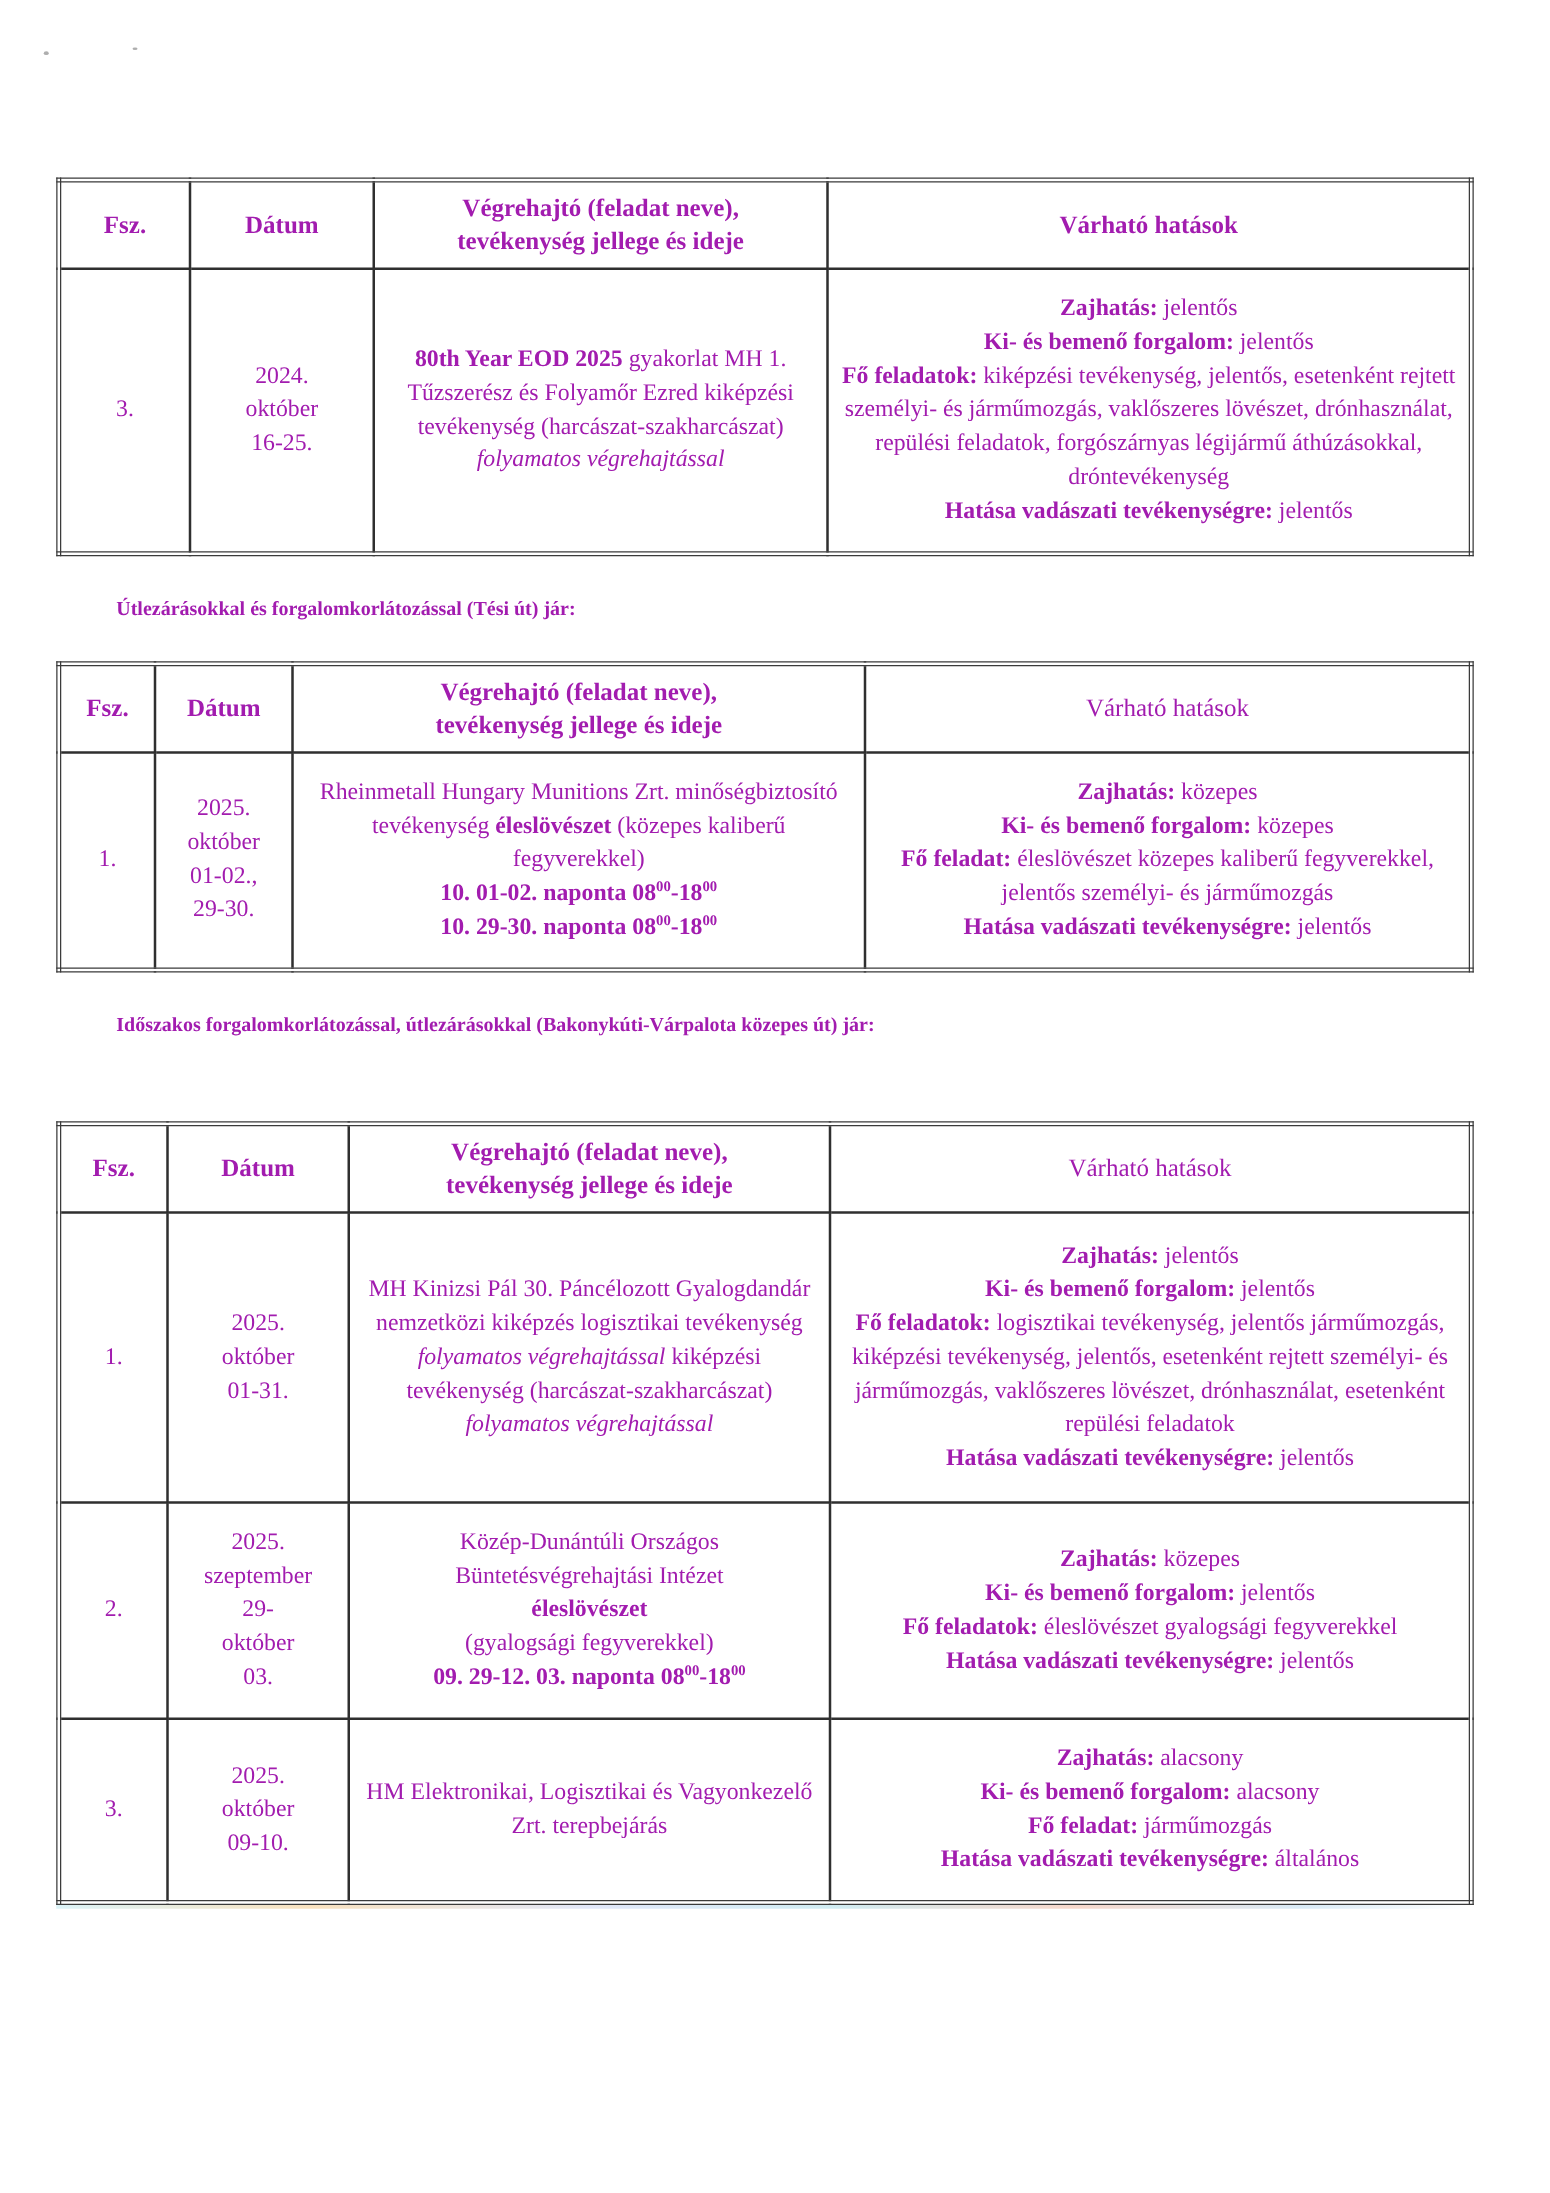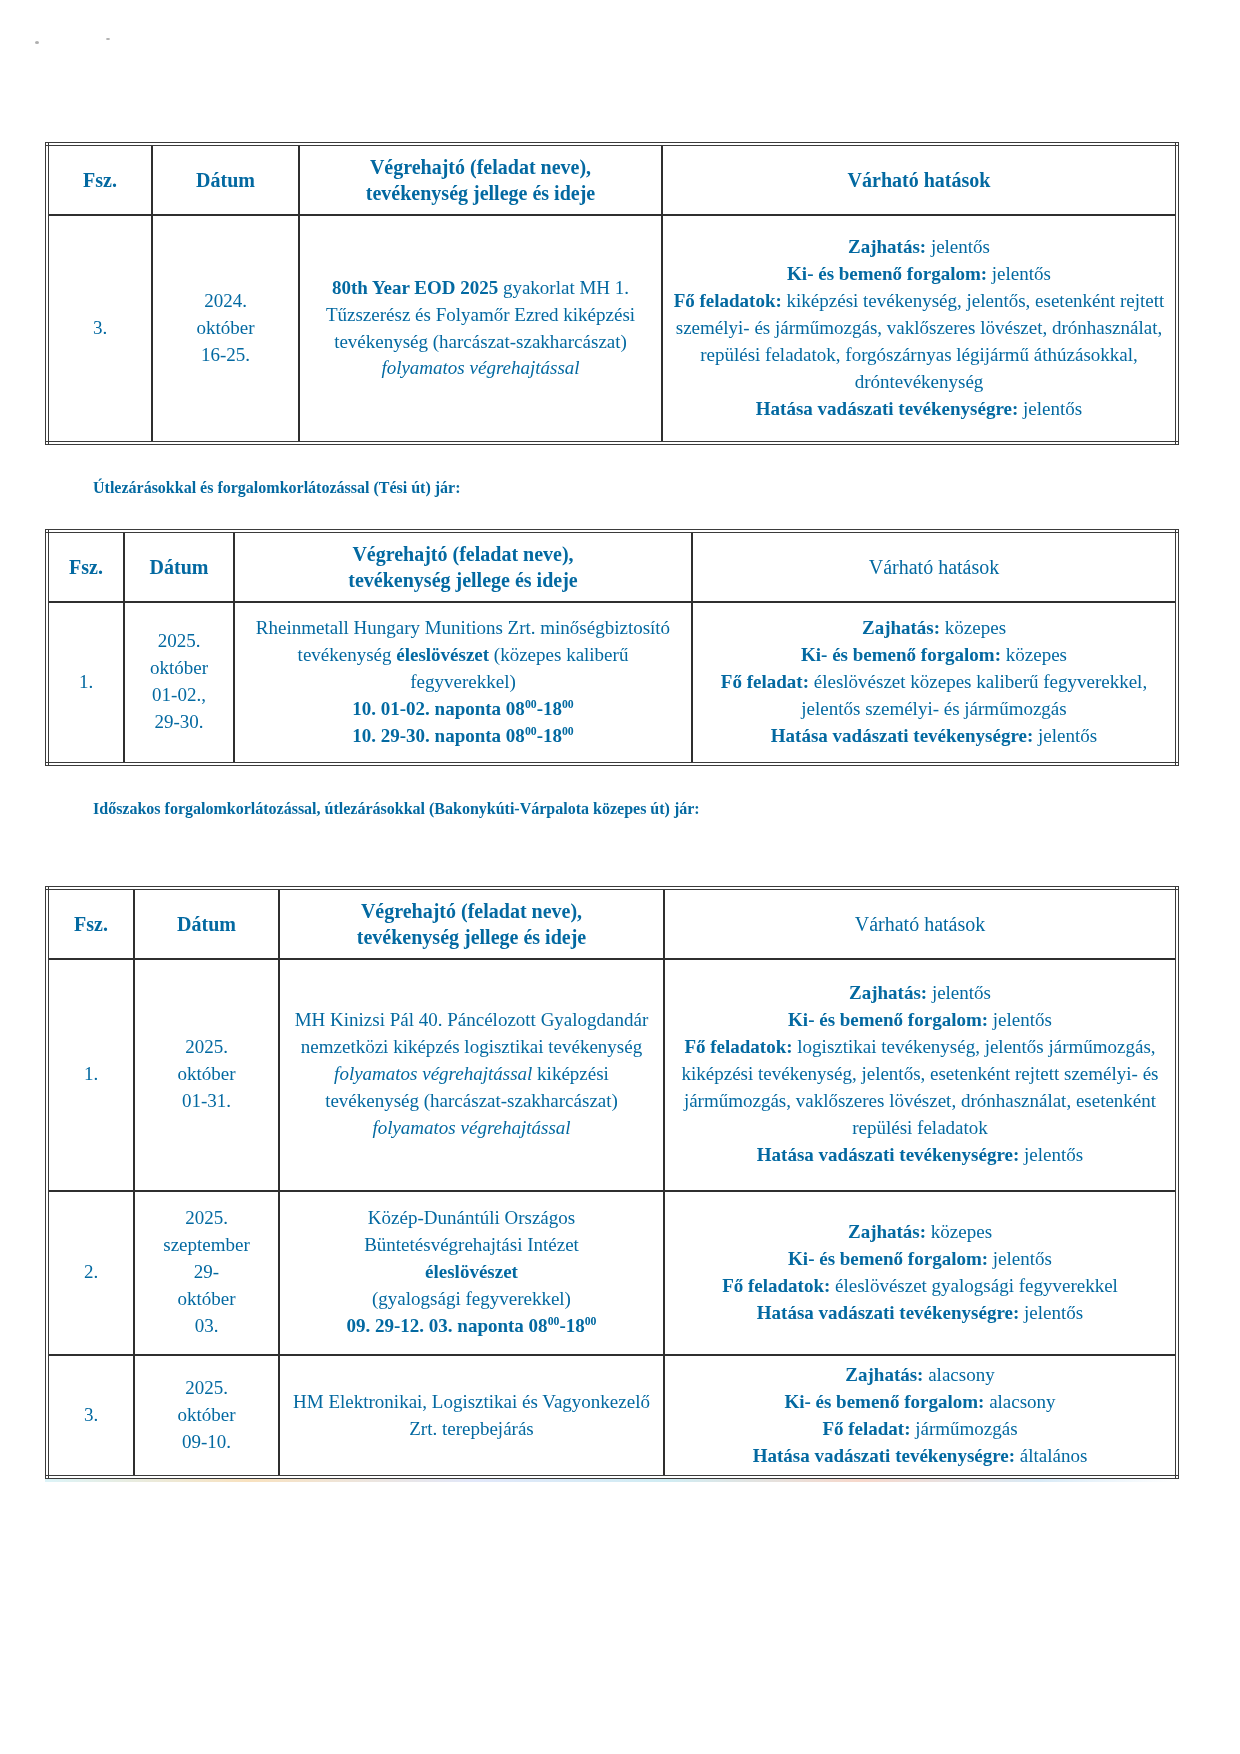--- a/index.html
+++ b/index.html
@@ -2,41 +2,41 @@
 <html><head>
 <meta charset="utf-8">
 <style>
   html,body { margin:0; padding:0; background:#ffffff; }
   .page {
     position:relative;
     width:1229px;
     min-height:1754px;
     background:#ffffff;
     font-family:"Liberation Serif", serif;
-    color:#0369a1;
+    color:#a21caf;
     overflow:hidden;
   }
   .speck { position:absolute; background:#9a9a9a; border-radius:50%; opacity:.8; }
 
   table.sched {
     border-collapse:collapse;
     table-layout:fixed;
     margin-left:45px;
     width:1130px;
     background:#fff;
     border:4px double #3b3b3b;
   }
   table.t1 { margin-top:142px; }
   table.t2 { margin-top:30px; }
   table.t3 { margin-top:66px; }
   .sched th, .sched td {
     border:2px solid #2f2f2f;
     vertical-align:middle;
     text-align:center;
-    padding:6px 10px;
+    padding:18px 10px;
     font-size:19px;
     line-height:1.42;
   }
   .sched th {
     font-weight:bold;
     font-size:20px;
     line-height:1.3;
     white-space:pre-line;
     padding:8px 6px;
   }
@@ -164,21 +164,21 @@
       <th>Végrehajtó (feladat neve),
 tevékenység jellege és ideje</th>
       <th class="regular">Várható hatások</th>
     </tr>
     <tr style="height:232px;">
       <td>1.</td>
       <td class="datum">2025.
 október
 01-31.</td>
       <td class="rich">
-            <p><span>MH Kinizsi Pál 40. Páncélozott Gyalogdandár nemzetközi kiképzés logisztikai tevékenység </span><span class="i">folyamatos végrehajtással</span><span> kiképzési tevékenység (harcászat-szakharcászat) </span><span class="i">folyamatos végrehajtással</span></p>
+            <p><span>MH Kinizsi Pál 30. Páncélozott Gyalogdandár nemzetközi kiképzés logisztikai tevékenység </span><span class="i">folyamatos végrehajtással</span><span> kiképzési tevékenység (harcászat-szakharcászat) </span><span class="i">folyamatos végrehajtással</span></p>
           </td>
       <td class="rich">
             <p><span class="b">Zajhatás:</span><span> jelentős</span></p>
             <p><span class="b">Ki- és bemenő forgalom:</span><span> jelentős</span></p>
             <p><span class="b">Fő feladatok:</span><span> logisztikai tevékenység, jelentős járműmozgás, kiképzési tevékenység, jelentős, esetenként rejtett személyi- és járműmozgás, vaklőszeres lövészet, drónhasználat, esetenként repülési feladatok</span></p>
             <p><span class="b">Hatása vadászati tevékenységre:</span><span> jelentős</span></p>
           </td>
     </tr>
     <tr style="height:164px;">
       <td>2.</td>

